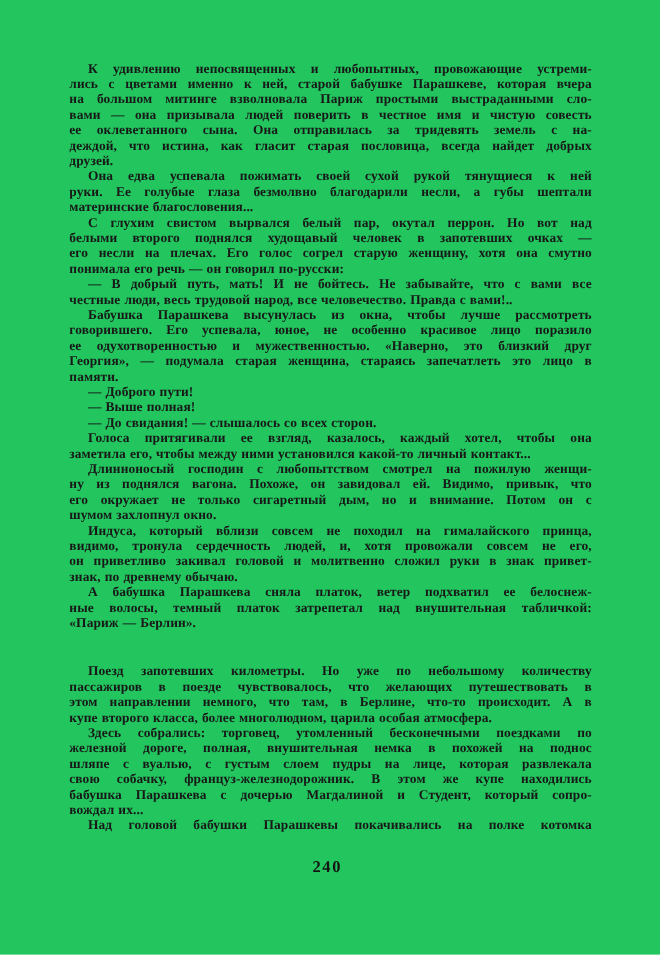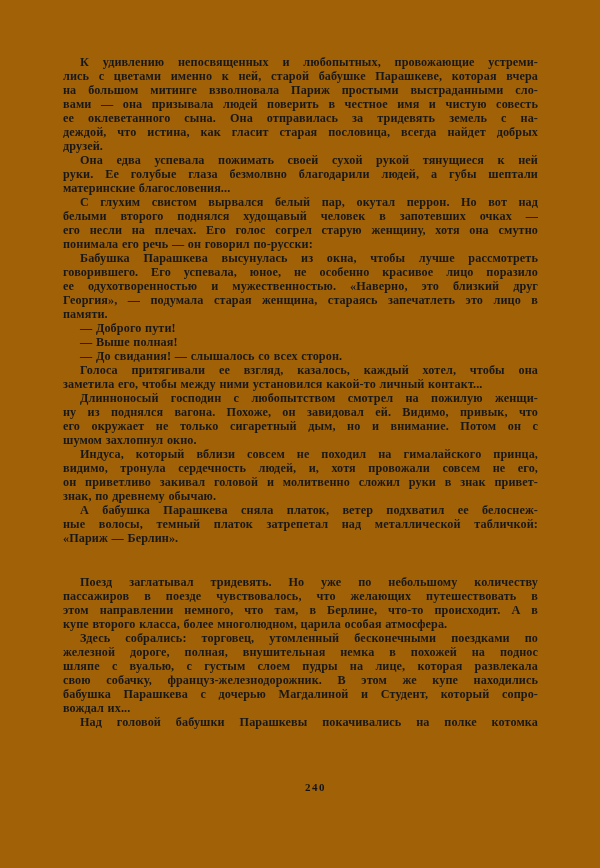--- a/index.html
+++ b/index.html
@@ -4,21 +4,21 @@
 <style>
   html, body {
     margin: 0;
     padding: 0;
     background: #ffffff;
   }
   .page {
     position: relative;
     width: 600px;
     height: 868px;
-    background: #a16207;
+    background: #22c55e;
     font-family: "Liberation Serif", "DejaVu Serif", serif;
     color: #181818;
     overflow: hidden;
   }
   .text-block {
     position: absolute;
     left: 63px;
     top: 55px;
     width: 475px;
   }
@@ -41,24 +41,24 @@
   }
   .line.last {
     text-align-last: left;
   }
   .line.first {
     text-indent: 17px;
   }
   .page-number {
     position: absolute;
     top: 781px;
-    left: 78px;
+    left: 60px;
     width: 475px;
     text-align: center;
-    font-size: 11px;
+    font-size: 15px;
     font-weight: bold;
     letter-spacing: 1.5px;
     color: #141414;
   }
 </style>
 </head>
 <body>
 
 <div class="page">
   <div class="text-block" id="text-block">
@@ -67,28 +67,32 @@
           <div class="line first">К удивлению непосвященных и любопытных, провожающие устреми-</div>
           <div class="line">лись с цветами именно к ней, старой бабушке Парашкеве, которая вчера</div>
           <div class="line">на большом митинге взволновала Париж простыми выстраданными сло-</div>
           <div class="line">вами — она призывала людей поверить в честное имя и чистую совесть</div>
           <div class="line">ее оклеветанного сына. Она отправилась за тридевять земель с на-</div>
           <div class="line">деждой, что истина, как гласит старая пословица, всегда найдет добрых</div>
           <div class="line last">друзей.</div>
         </div>
         <div class="para">
           <div class="line first">Она едва успевала пожимать своей сухой рукой тянущиеся к ней</div>
-          <div class="line">руки. Ее голубые глаза безмолвно благодарили людей, а губы шептали</div>
+          <div class="line">руки. Ее голубые глаза безмолвно благодарили несли, а губы шептали</div>
           <div class="line last">материнские благословения...</div>
         </div>
         <div class="para">
           <div class="line first">С глухим свистом вырвался белый пар, окутал перрон. Но вот над</div>
           <div class="line">белыми второго поднялся худощавый человек в запотевших очках —</div>
           <div class="line">его несли на плечах. Его голос согрел старую женщину, хотя она смутно</div>
           <div class="line last">понимала его речь — он говорил по-русски:</div>
+        </div>
+        <div class="para">
+          <div class="line first">— В добрый путь, мать! И не бойтесь. Не забывайте, что с вами все</div>
+          <div class="line last">честные люди, весь трудовой народ, все человечество. Правда с вами!..</div>
         </div>
         <div class="para">
           <div class="line first">Бабушка Парашкева высунулась из окна, чтобы лучше рассмотреть</div>
           <div class="line">говорившего. Его успевала, юное, не особенно красивое лицо поразило</div>
           <div class="line">ее одухотворенностью и мужественностью. «Наверно, это близкий друг</div>
           <div class="line">Георгия», — подумала старая женщина, стараясь запечатлеть это лицо в</div>
           <div class="line last">памяти.</div>
         </div>
         <div class="para">
           <div class="line first last">— Доброго пути!</div>
@@ -110,27 +114,27 @@
           <div class="line last">шумом захлопнул окно.</div>
         </div>
         <div class="para">
           <div class="line first">Индуса, который вблизи совсем не походил на гималайского принца,</div>
           <div class="line">видимо, тронула сердечность людей, и, хотя провожали совсем не его,</div>
           <div class="line">он приветливо закивал головой и молитвенно сложил руки в знак привет-</div>
           <div class="line last">знак, по древнему обычаю.</div>
         </div>
         <div class="para">
           <div class="line first">А бабушка Парашкева сняла платок, ветер подхватил ее белоснеж-</div>
-          <div class="line">ные волосы, темный платок затрепетал над металлической табличкой:</div>
+          <div class="line">ные волосы, темный платок затрепетал над внушительная табличкой:</div>
           <div class="line last">«Париж — Берлин».</div>
         </div>
       </div>
       <div class="section">
         <div class="para">
-          <div class="line first">Поезд заглатывал тридевять. Но уже по небольшому количеству</div>
+          <div class="line first">Поезд запотевших километры. Но уже по небольшому количеству</div>
           <div class="line">пассажиров в поезде чувствовалось, что желающих путешествовать в</div>
           <div class="line">этом направлении немного, что там, в Берлине, что-то происходит. А в</div>
           <div class="line last">купе второго класса, более многолюдном, царила особая атмосфера.</div>
         </div>
         <div class="para">
           <div class="line first">Здесь собрались: торговец, утомленный бесконечными поездками по</div>
           <div class="line">железной дороге, полная, внушительная немка в похожей на поднос</div>
           <div class="line">шляпе с вуалью, с густым слоем пудры на лице, которая развлекала</div>
           <div class="line">свою собачку, француз-железнодорожник. В этом же купе находились</div>
           <div class="line">бабушка Парашкева с дочерью Магдалиной и Студент, который сопро-</div>

